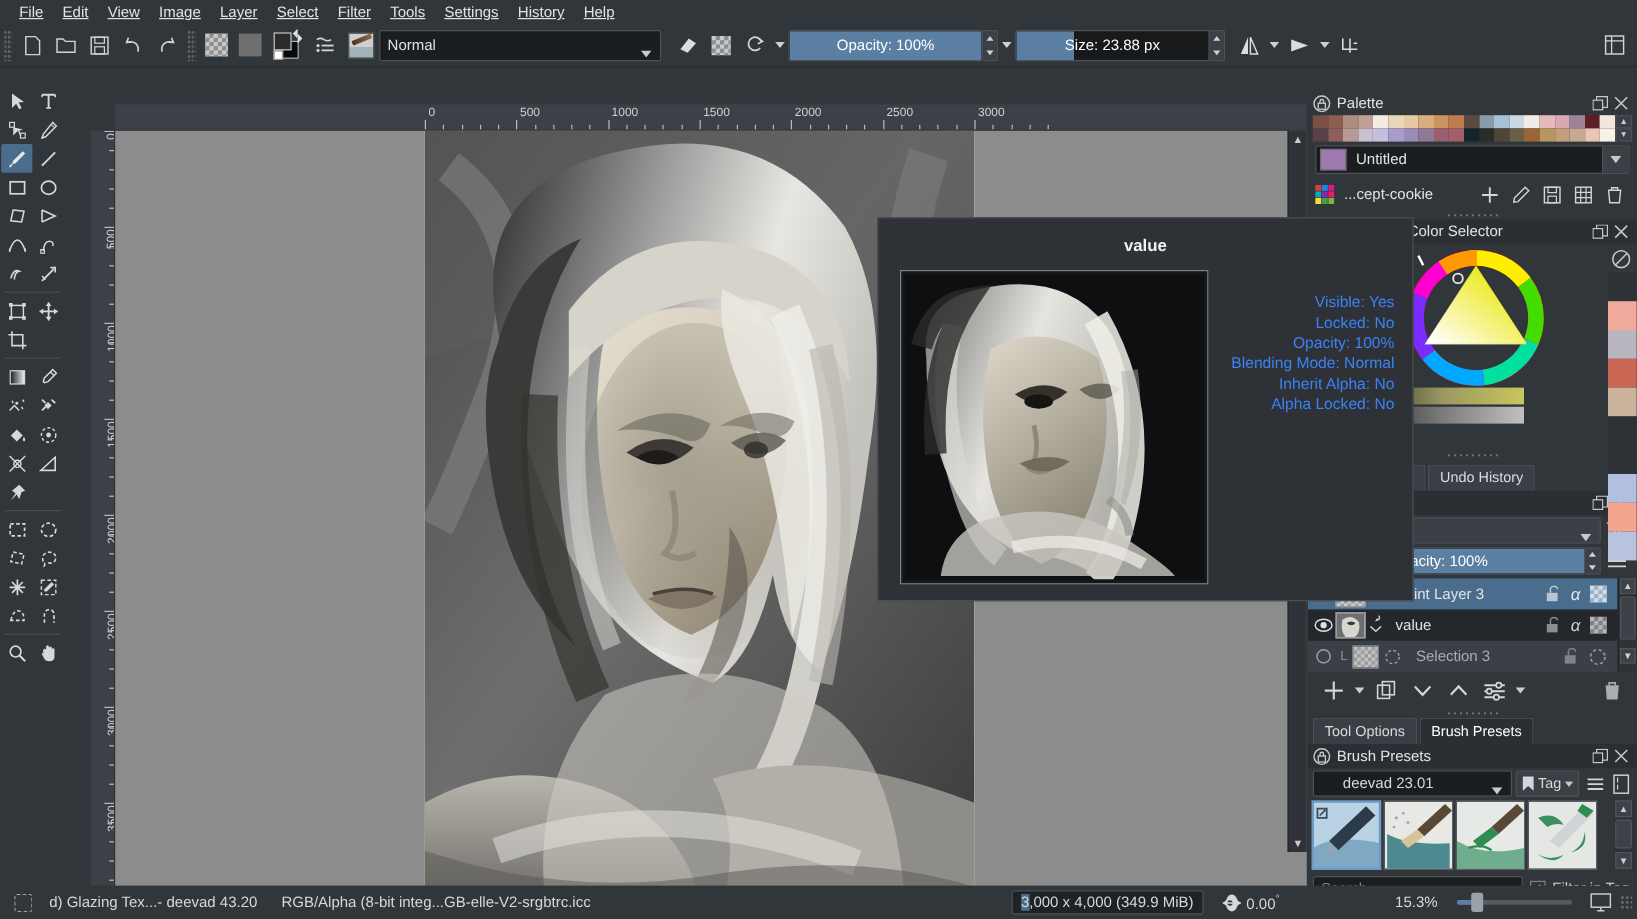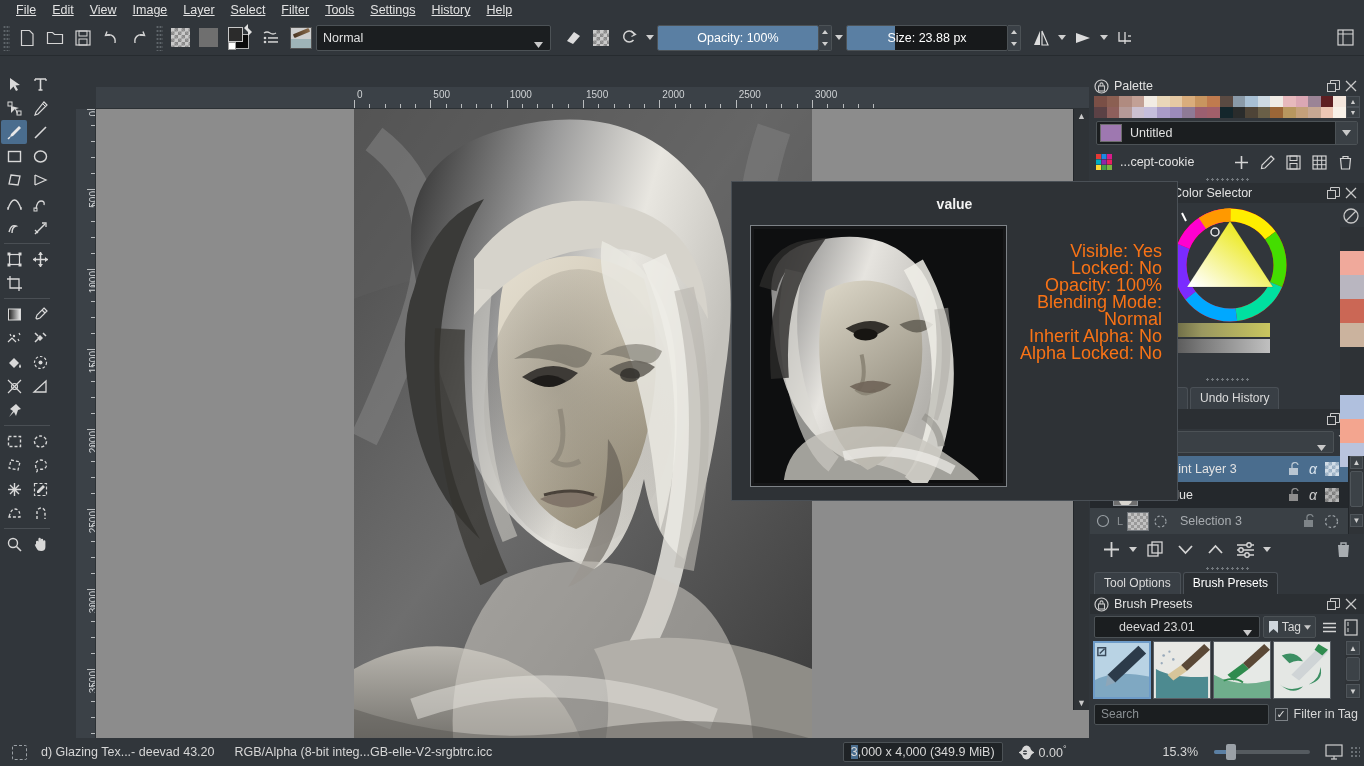--- a/index.html
+++ b/index.html
@@ -167,21 +167,21 @@
   }
   .tooltip .tt-title { text-align: center; font-weight: bold; font-size: 14px; color: #f2f2f2; margin-top: 14px; }
   .tooltip .tt-body { display: flex; margin-top: 13px; }
   .tooltip .tt-thumb {
     margin-left: 18px; width: 257px; height: 262px; background: #161719;
     border: 1px solid #7d8287; padding: 3px;
   }
   .tooltip .tt-thumb-inner { width: 100%; height: 100%; position: relative; overflow: hidden; background: #0e0f10; }
   .tooltip .tt-props {
     flex: 1; text-align: right; padding-right: 15px; padding-top: 18px;
-    font-size: 18px; line-height: 17px; color: #f97316;
+    font-size: 13px; line-height: 17px; color: #3b82f6;
   }
 
   
   .right { position: absolute; left: 1090px; top: 56px; width: 274px; height: 682px; background: #31363b; margin-top: 20px; }
   .dock-title {
     height: 20px; display: flex; align-items: center; padding: 0 4px;
     font-size: 12.5px; color: #e2e2e2;
   }
   .dock-title .lock { width: 15px; height: 15px; margin-right: 5px; }
   .dock-title .spacer { flex: 1; }
@@ -1138,20 +1138,35 @@
             </svg>
         </span>
       </div>
       <div style="width:26px;display:flex;justify-content:center">
         <svg width="19" height="19" viewBox="0 0 19 19">
             <path d="M2 3 H17 L11 10 V16 L8 14 V10 Z" fill="none" stroke="#d4d4d4" stroke-width="1.3"></path>
           </svg>
       </div>
     </div>
 
+    <div style="display:flex;align-items:center;padding:3px 4px 0">
+      <div class="kslider" style="flex:1;height:23px">
+        <div class="fill" style="width:100%"></div>
+        <span class="lbl">acity:  100%</span>
+      </div>
+      <div class="spin" style="height:23px">
+          <i class="up"></i>
+          <i class="dn"></i>
+        </div>
+      <div style="width:26px;display:flex;justify-content:center">
+        <svg width="19" height="19" viewBox="0 0 19 19">
+            <path d="M2 5 H17 M2 9.5 H17 M2 14 H17" stroke="#d4d4d4" stroke-width="1.6"></path>
+          </svg>
+      </div>
+    </div>
 
     <div style="display:flex;margin-top:3px">
       <div style="flex:1">
 
         <div class="layer-row sel">
           <div class="vis">
             <svg width="16" height="16" viewBox="0 0 16 16">
                 <ellipse cx="8" cy="8" rx="7" ry="5" fill="none" stroke="#e0e0e0" stroke-width="1.2"></ellipse>
                 <circle cx="8" cy="8" r="2.6" fill="#e0e0e0"></circle>
               </svg>

